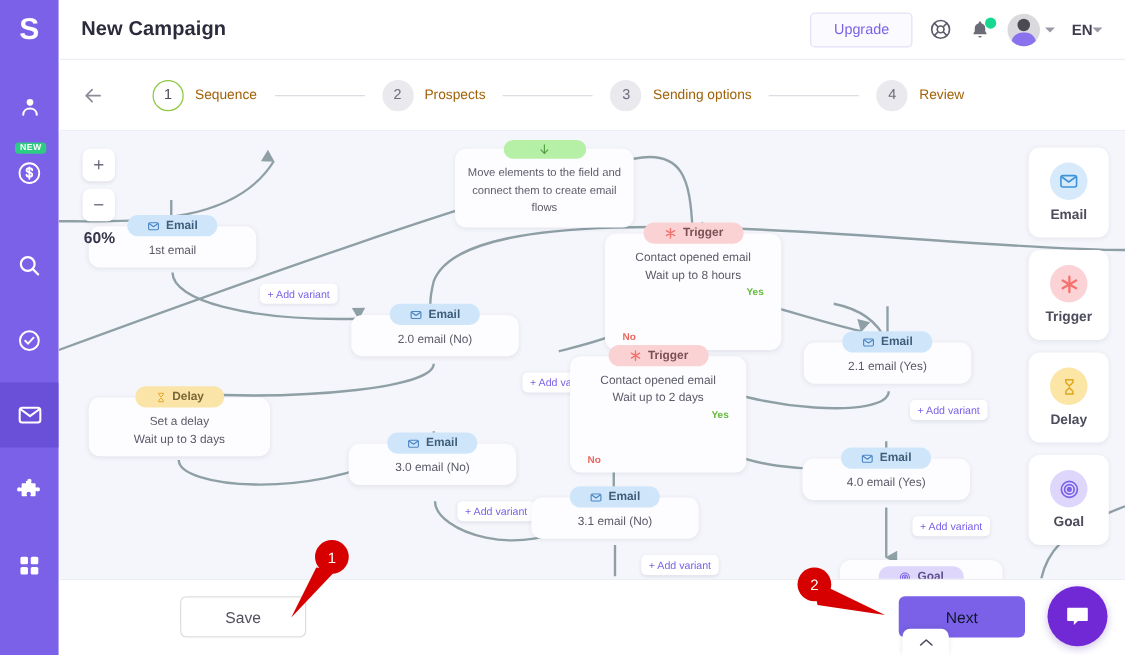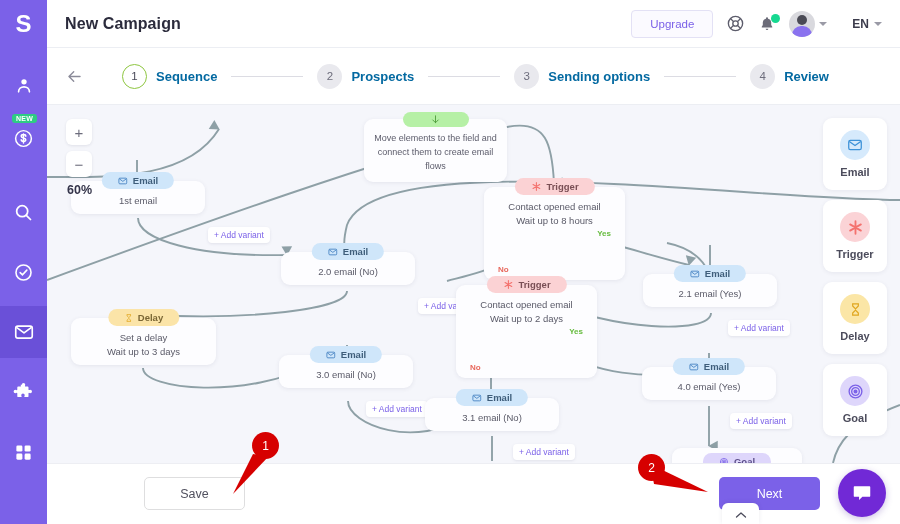--- a/index.html
+++ b/index.html
@@ -58,38 +58,38 @@
   #avatar {
     width: 26px; height: 26px; border-radius: 50%; background: #d9d9de;
     overflow: hidden; position: relative;
   }
   #avatar .head { position: absolute; left: 8px; top: 4px; width: 10px; height: 10px;
     border-radius: 50%; background: #4a4a55; }
   #avatar .body { position: absolute; left: 3px; top: 15px; width: 20px; height: 14px;
     border-radius: 9px 9px 0 0; background: #8a72ef; }
   .caret { width: 0; height: 0; border-left: 4px solid transparent; border-right: 4px solid transparent;
     border-top: 4px solid #9a9aa6; }
-  #lang { display: flex; align-items: center; gap: 5px; cursor: pointer; margin-left: 12px; }
+  #lang { display: flex; align-items: center; cursor: pointer; }
   #lang-label { font-size: 12px; font-weight: bold; color: #3c3c4c; }
 
   
   #stepper {
     position: absolute; left: 47px; top: 48px; width: 853px; height: 57px;
     background: #fff; border-bottom: 1px solid #eceef3;
     display: flex; align-items: center; padding: 0 18px;
   }
   #back-arrow { cursor: pointer; margin-right: 38px; display: flex; }
   .step { display: flex; align-items: center; gap: 9px; cursor: pointer; }
   .step-num {
     width: 25px; height: 25px; border-radius: 50%;
     display: flex; align-items: center; justify-content: center;
     font-size: 11.5px; color: #6d6d7c; background: #e9e9ee;
   }
   .step.active .step-num { background: #fff; border: 1.6px solid #8ec640; color: #4b4b5a; }
-  .step-label { font-size: 13px; color: #0369a1; font-weight: bold; }
+  .step-label { font-size: 11px; color: #a16207; }
   .step-line { width: 72px; height: 1px; background: #dcdce3; margin: 0 14px; }
 
   
   #canvas {
     position: absolute; left: 47px; top: 105px; width: 853px; height: 358px;
     background: #f5f6fb; overflow: hidden;
   }
   #edges { position: absolute; left: 0; top: 0; width: 853px; height: 358px; }
 
   
@@ -166,21 +166,21 @@
   #save-btn {
     position: absolute; left: 97px; top: 13px; width: 101px; height: 33px;
     background: #fff; border: 1px solid #dededf; border-radius: 5px;
     font-size: 12.5px; color: #51515f; cursor: pointer;
     display: flex; align-items: center; justify-content: center;
     font-family: "Liberation Sans", sans-serif;
   }
   #next-btn {
     position: absolute; left: 672px; top: 13px; width: 101px; height: 33px;
     background: #7b61e8; border: none; border-radius: 5px;
-    font-size: 12.5px; color: #ffffff; cursor: pointer;
+    font-size: 12.5px; color: #0f172a; cursor: pointer;
     display: flex; align-items: center; justify-content: center;
     font-family: "Liberation Sans", sans-serif;
   }
   #chat-bubble {
     position: absolute; left: 791px; top: 5px; width: 48px; height: 48px;
     border-radius: 50%; background: #7129d6; cursor: pointer;
     display: flex; align-items: center; justify-content: center;
     box-shadow: 0 2px 7px rgba(80,40,160,.28);
   }
   #collapse-tab {

